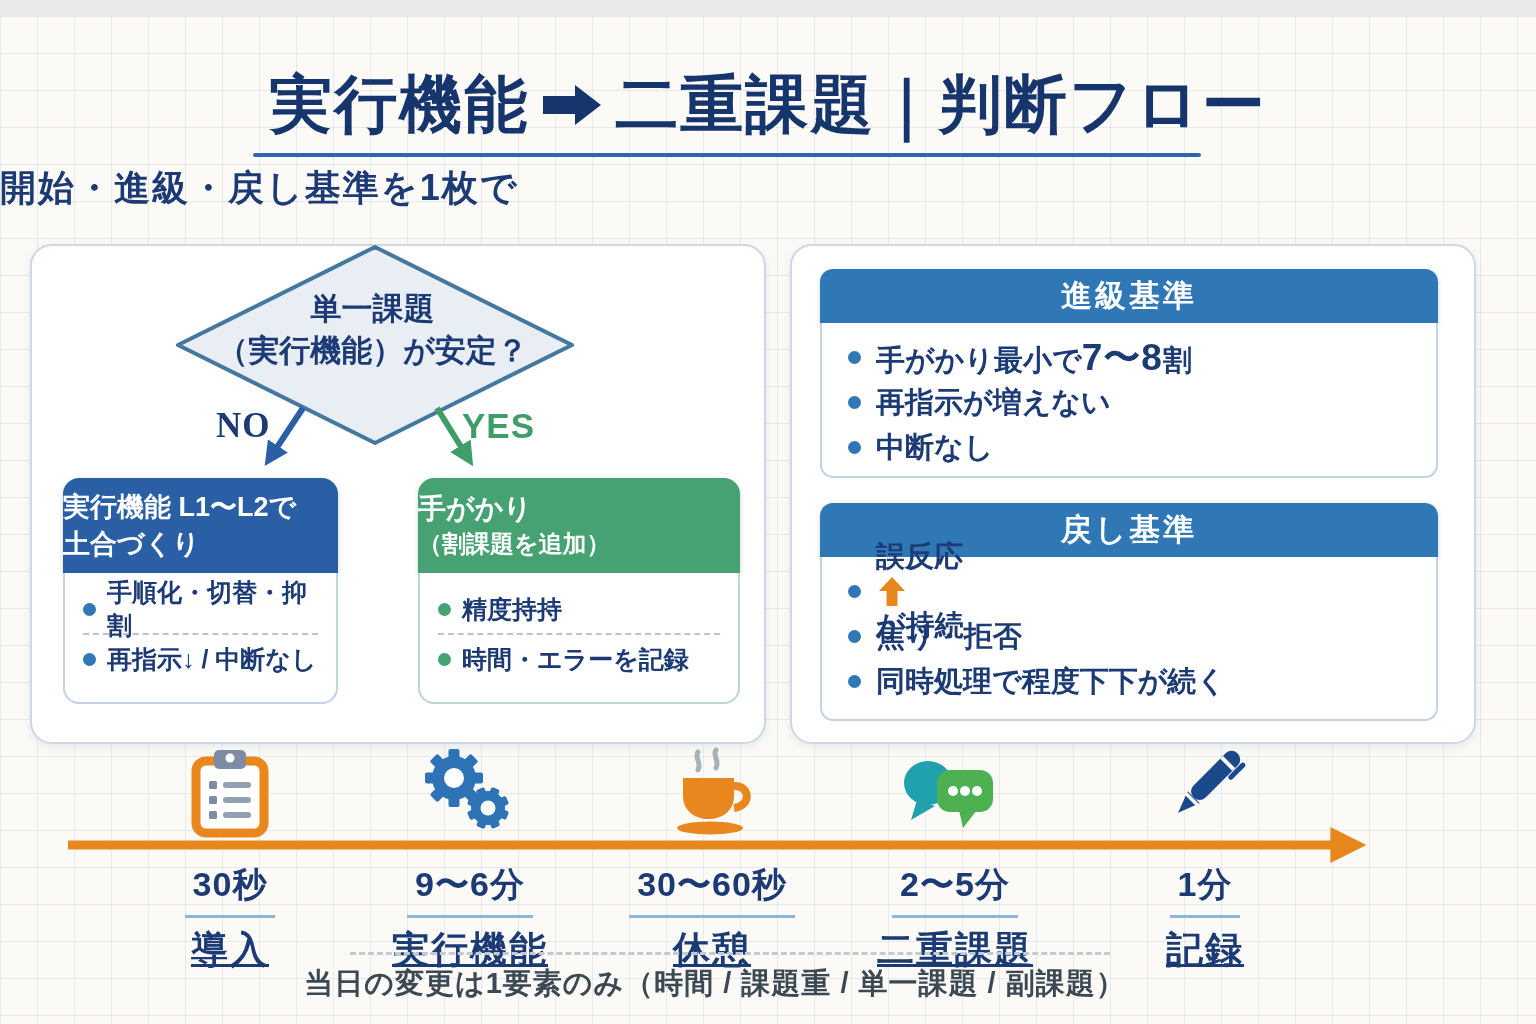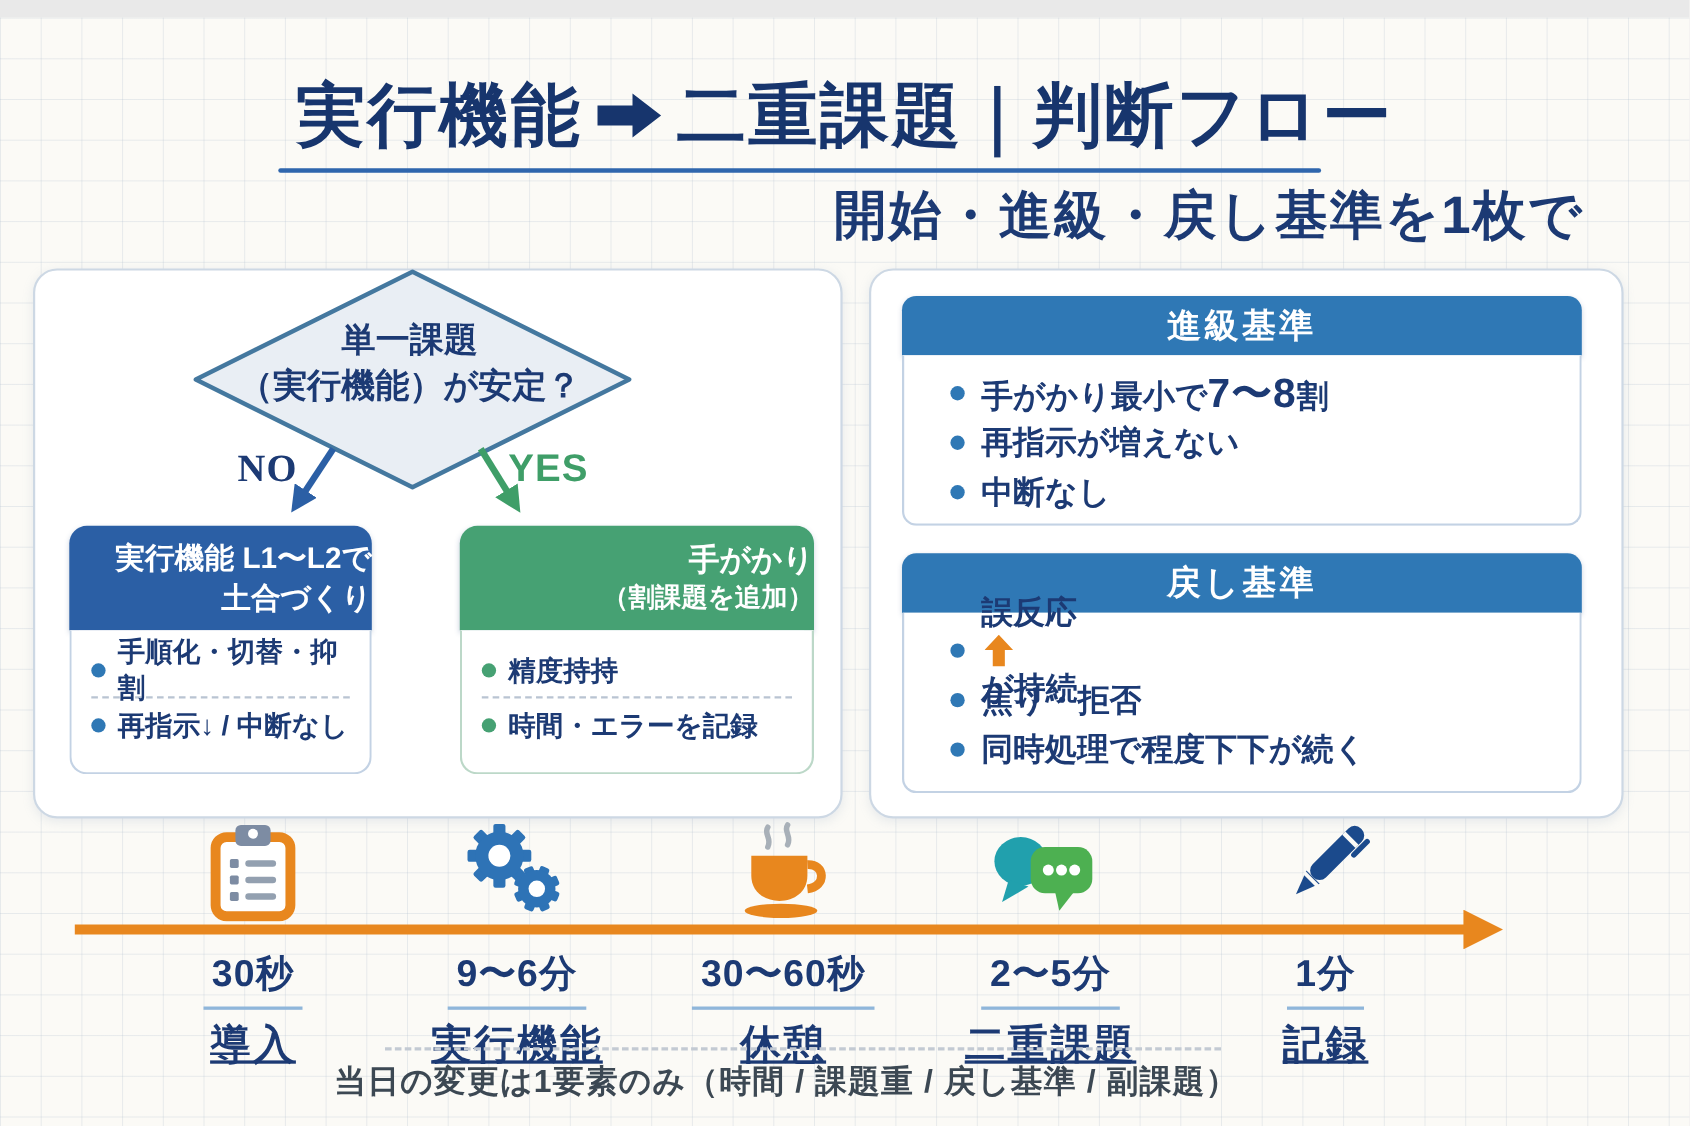--- a/index.html
+++ b/index.html
@@ -18,39 +18,39 @@
     color:#1c3a74;font-weight:700;
   }
   .abs{position:absolute;}
   
   .title{
     left:0;top:44px;width:100%;height:90px;
     display:flex;align-items:center;justify-content:center;gap:14px;
     font-size:63px;letter-spacing:2px;color:#17356d;
   }
   .title-underline{left:253px;top:137px;width:948px;height:4px;background:#2f66ad;border-radius:2px;}
-  .subtitle{left:0;top:148px;width:1440px;text-align:right;font-size:48px;color:#1c3a74;letter-spacing:2px;}
+  .subtitle{left:0;top:148px;width:1440px;text-align:left;font-size:36px;color:#1c3a74;letter-spacing:2px;}
   
   .card{
     background:#ffffff;border:2px solid #cdd8e4;border-radius:22px;
     box-shadow:0 3px 10px rgba(140,160,190,.18);
   }
   .flow-card{left:30px;top:228px;width:732px;height:496px;}
   .crit-card{left:790px;top:228px;width:682px;height:496px;}
   
   .diamond-text{
     left:200px;top:272px;width:345px;text-align:center;line-height:1.35;
     font-size:31px;color:#1c3a74;
   }
   .branch-label{font-size:35px;letter-spacing:1px;}
   .no-label{left:216px;top:390px;color:#1c3a74;font-family:Liberation Serif, serif;}
   .yes-label{left:462px;top:390px;color:#3f9e68;}
   
   .flow-head{
-    color:#fff;text-align:right;border-radius:16px 16px 0 0;
+    color:#fff;text-align:left;border-radius:16px 16px 0 0;
     display:flex;flex-direction:column;justify-content:center;
     line-height:1.35;box-shadow:0 2px 5px rgba(60,90,140,.25);
   }
   .no-head{left:63px;top:462px;width:275px;height:95px;background:#2b5fa5;font-size:27px;}
   .yes-head{left:418px;top:462px;width:322px;height:95px;background:#46a173;font-size:28px;}
   .yes-head .sub-line{font-size:24px;}
   .flow-body{
     background:#fff;border:2px solid #c3d2e4;border-top:none;
     border-radius:0 0 16px 16px;box-sizing:border-box;padding:14px 18px;
   }
@@ -64,21 +64,21 @@
   
   .crit-head{
     background:#2f78b5;color:#fff;text-align:left;font-size:31px;letter-spacing:3px;
     border-radius:13px 13px 0 0;display:flex;align-items:center;justify-content:center;
     box-shadow:0 2px 5px rgba(60,90,140,.25);
   }
   .promo-head{left:820px;top:253px;width:618px;height:54px;}
   .revert-head{left:820px;top:487px;width:618px;height:54px;}
   .crit-body{
     background:#fff;border:2px solid #c3d2e4;border-top:none;border-radius:0 0 13px 13px;
-    box-sizing:border-box;padding:12px 42px;
+    box-sizing:border-box;padding:12px 26px;
   }
   .promo-body{left:820px;top:307px;width:618px;height:155px;}
   .revert-body{left:820px;top:541px;width:618px;height:164px;}
   .c-row{display:flex;align-items:center;gap:15px;font-size:29px;color:#1c3a74;height:45px;}
   .big-num{font-size:37px;letter-spacing:1px;}
   .up-arrow{margin:0 3px;vertical-align:-3px;}
   
   .t-item{width:220px;text-align:center;}
   .t-time{
     display:inline-block;font-size:34px;color:#1c3a74;letter-spacing:1px;
@@ -287,15 +287,15 @@
   <div class="abs t-item" style="left:845px;top:846px;">
     <span class="t-time">2〜5分</span>
     <div class="t-label">二重課題</div>
   </div>
   <div class="abs t-item" style="left:1095px;top:846px;">
     <span class="t-time">1分</span>
     <div class="t-label">記録</div>
   </div>
 
   <div class="abs foot-dash"></div>
-  <div class="abs foot-note">当日の変更は1要素のみ（時間 / 課題重 / 戻し基準 / 副課題）</div>
+  <div class="abs foot-note">当日の変更は1要素のみ（時間 / 課題重 / 単一課題 / 副課題）</div>
 
 </div>
 
 </body></html>

